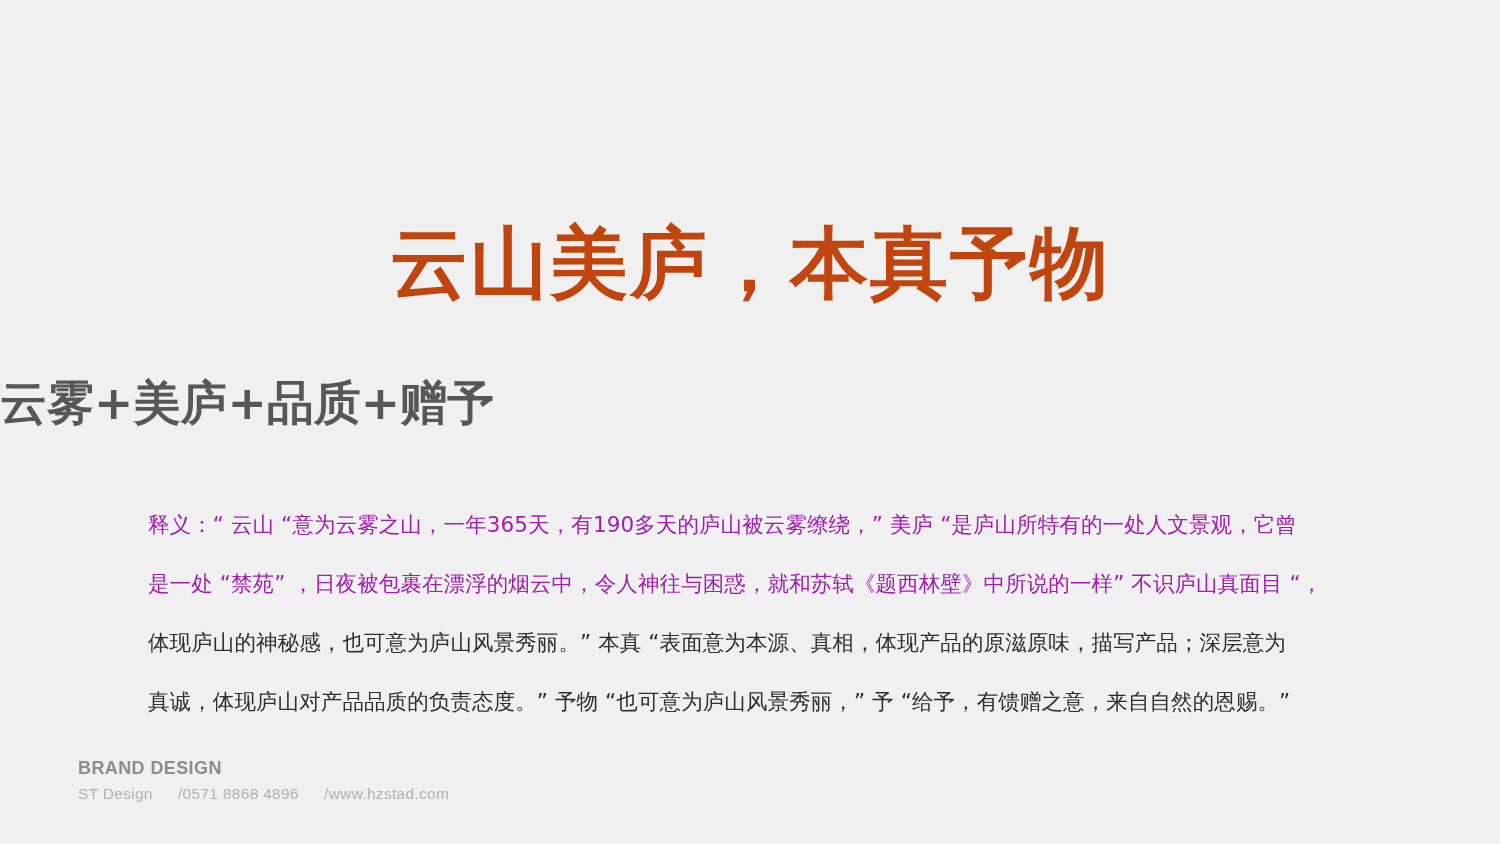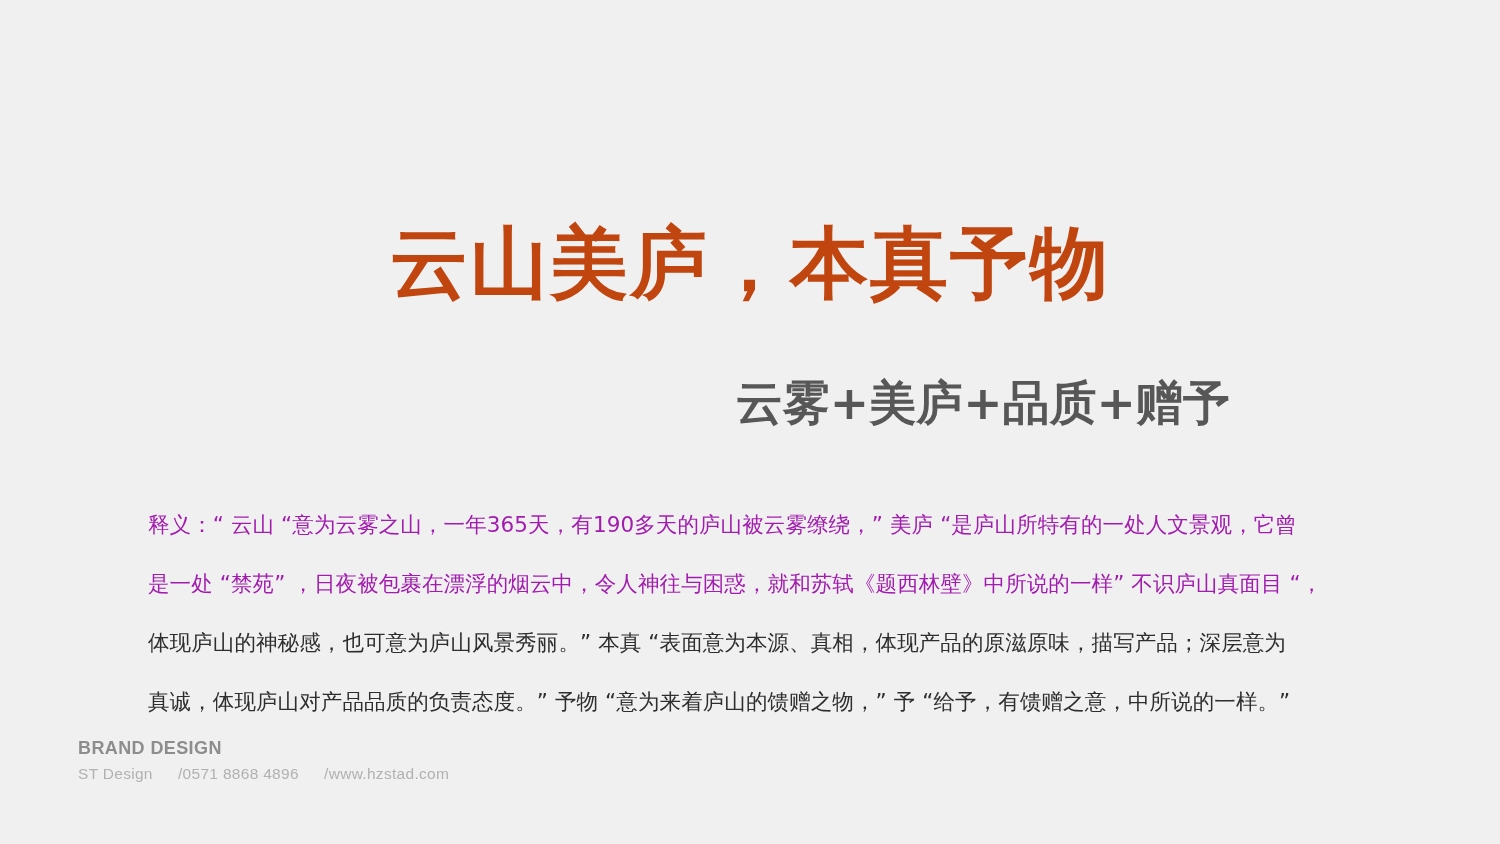--- a/index.html
+++ b/index.html
@@ -40,21 +40,21 @@
     color: #c1450f;
     white-space: nowrap;
   }
 
   
   .subtitle-block {
     position: absolute;
     left: 0;
     top: 336px;
     width: 1230px;
-    text-align: right;
+    text-align: left;
   }
   .subtitle {
     display: inline-block;
     font-family: "DejaVu Sans", "Liberation Sans", sans-serif;
     font-size: 47px;
     font-weight: 700;
     line-height: 1.2;
     letter-spacing: 0px;
     color: #575757;
     white-space: nowrap;
@@ -74,21 +74,21 @@
     line-height: 37.5px;
     color: #2e2e2e;
     white-space: nowrap;
     letter-spacing: 0.1px;
   }
 
   
   .footer {
     position: absolute;
     left: 78px;
-    bottom: 58px;
+    bottom: 38px;
     width: 700px;
   }
   .footer-title {
     font-family: "Liberation Sans", "DejaVu Sans", sans-serif;
     font-size: 18px;
     font-weight: 700;
     letter-spacing: 0.4px;
     color: #8d8d8d;
     line-height: 22px;
   }
@@ -120,21 +120,21 @@
   </div>
 
   <div class="subtitle-block">
     <h2 class="subtitle" style="color: rgb(87, 87, 87);">云雾+美庐+品质+赠予</h2>
   </div>
 
   <div class="body-block">
     <p class="body-line" style="color: #a21caf;">释义：“ 云山 “意为云雾之山，一年365天，有190多天的庐山被云雾缭绕，” 美庐 “是庐山所特有的一处人文景观，它曾</p>
     <p class="body-line" style="color: #a21caf;">是一处 “禁苑” ，日夜被包裹在漂浮的烟云中，令人神往与困惑，就和苏轼《题西林壁》中所说的一样” 不识庐山真面目 “，</p>
     <p class="body-line" style="color: rgb(46, 46, 46);">体现庐山的神秘感，也可意为庐山风景秀丽。” 本真 “表面意为本源、真相，体现产品的原滋原味，描写产品；深层意为</p>
-    <p class="body-line" style="color: rgb(46, 46, 46);">真诚，体现庐山对产品品质的负责态度。” 予物 “意为来着庐山的馈赠之物，” 予 “给予，有馈赠之意，中所说的一样。”</p>
+    <p class="body-line" style="color: rgb(46, 46, 46);">真诚，体现庐山对产品品质的负责态度。” 予物 “也可意为庐山风景秀丽，” 予 “给予，有馈赠之意，来自自然的恩赐。”</p>
   </div>
 
   <div class="footer">
     <div class="footer-title">BRAND DESIGN</div>
     <div class="footer-sub">
       <span class="seg">ST Design</span>
       <span class="gap"></span>
       <span class="seg">/0571 8868 4896</span>
       <span class="gap"></span>
       <span class="seg">/www.hzstad.com</span>

